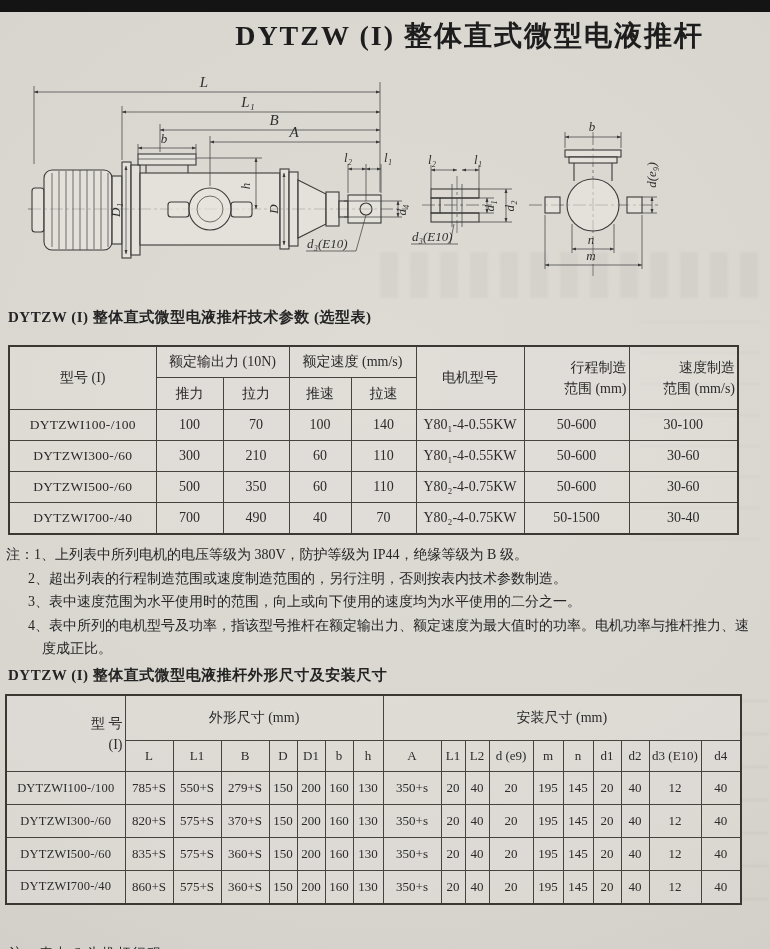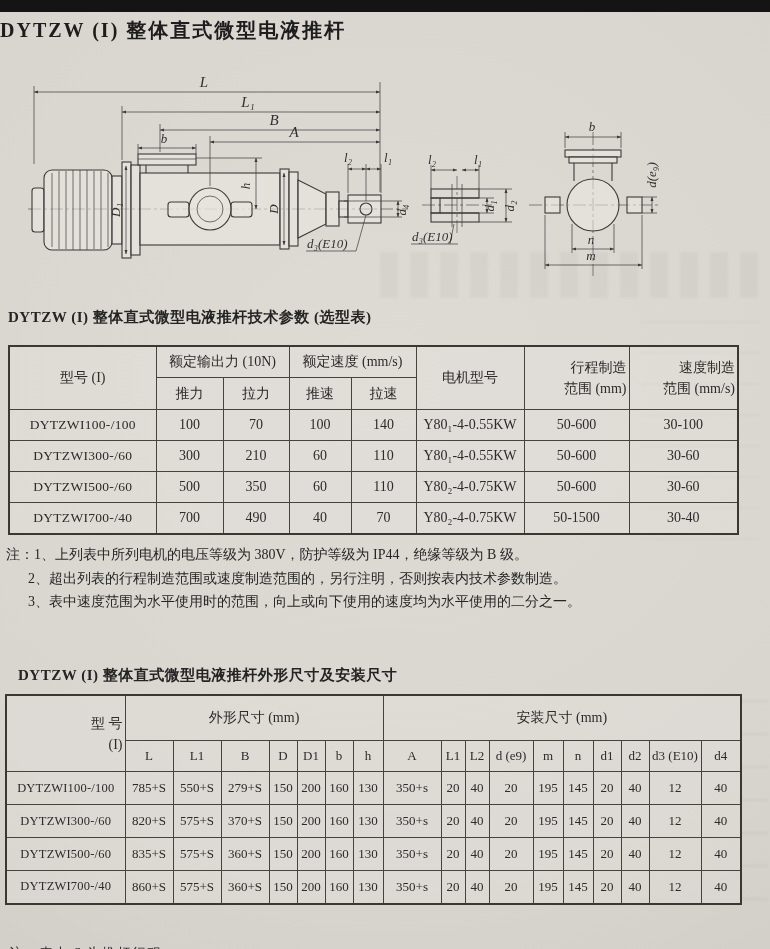--- a/index.html
+++ b/index.html
@@ -4,27 +4,27 @@
 <style>
   html,body{margin:0;padding:0;background:#888;}
   .page{
     position:relative;width:770px;height:949px;overflow:hidden;
     background:radial-gradient(120% 90% at 50% 40%, #dedbd5 0%, #d9d6d0 55%, #cdcac4 100%);
     font-family:"Liberation Serif","DejaVu Serif",serif;
     color:#2b2b2b;
   }
   .topbar{position:absolute;left:0;top:0;width:770px;height:12px;background:#141414;}
   .title{
-    position:absolute;left:0;top:17px;width:704px;text-align:left;
-    font-size:20px;font-weight:bold;letter-spacing:2px;color:#1d1d1d;
+    position:absolute;left:0;top:17px;width:704px;text-align:right;
+    font-size:28px;font-weight:bold;letter-spacing:2px;color:#1d1d1d;
   }
   .drawing{position:absolute;left:26px;top:72px;}
   .sec-heading{position:absolute;font-size:15px;font-weight:600;color:#242424;letter-spacing:0.5px;}
   .h1{left:8px;top:308px;}
-  .h2{left:18px;top:666px;}
+  .h2{left:8px;top:666px;}
 
   table{border-collapse:collapse;position:absolute;table-layout:fixed;background:rgba(236,233,227,0.25);}
   th,td{border:1px solid #46423d;text-align:center;vertical-align:middle;font-weight:normal;padding:0 2px;overflow:hidden;}
   table{border:2px solid #3b3834;}
   .t1{left:8px;top:345px;width:729px;font-size:14px;}
   .t1 thead tr.r1 th{height:30px;}
   .t1 thead tr.r2 th{height:31px;}
   .t1 tbody tr{height:31px;}
   .t1 tbody td:first-child{font-size:13.5px;letter-spacing:0.3px;}
   .t2{left:5px;top:694px;width:735px;font-size:13px;}
@@ -310,20 +310,21 @@
         </tr>
     </tbody>
   </table>
 
   <div class="notes">
     <div class="note-row">
       <span>注：</span><span>1、上列表中所列电机的电压等级为 380V，防护等级为 IP44，绝缘等级为 B 级。</span>
     </div>
     <div class="note-row indent">2、超出列表的行程制造范围或速度制造范围的，另行注明，否则按表内技术参数制造。</div>
     <div class="note-row indent">3、表中速度范围为水平使用时的范围，向上或向下使用的速度均为水平使用的二分之一。</div>
+    <div class="note-row hang">4、表中所列的电机型号及功率，指该型号推杆在额定输出力、额定速度为最大值时的功率。电机功率与推杆推力、速度成正比。</div>
   </div>
 
   <div class="sec-heading h2">DYTZW (I) 整体直式微型电液推杆外形尺寸及安装尺寸</div>
 
   <table class="t2">
     <colgroup>
       <col style="width:119px">
         <col style="width:48px">
         <col style="width:48px">
         <col style="width:48px">

